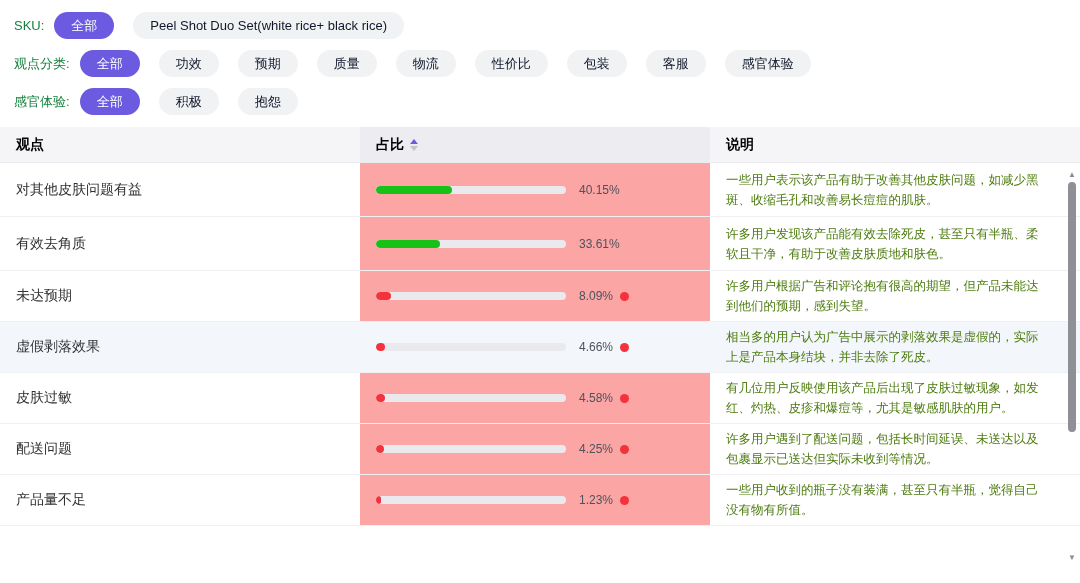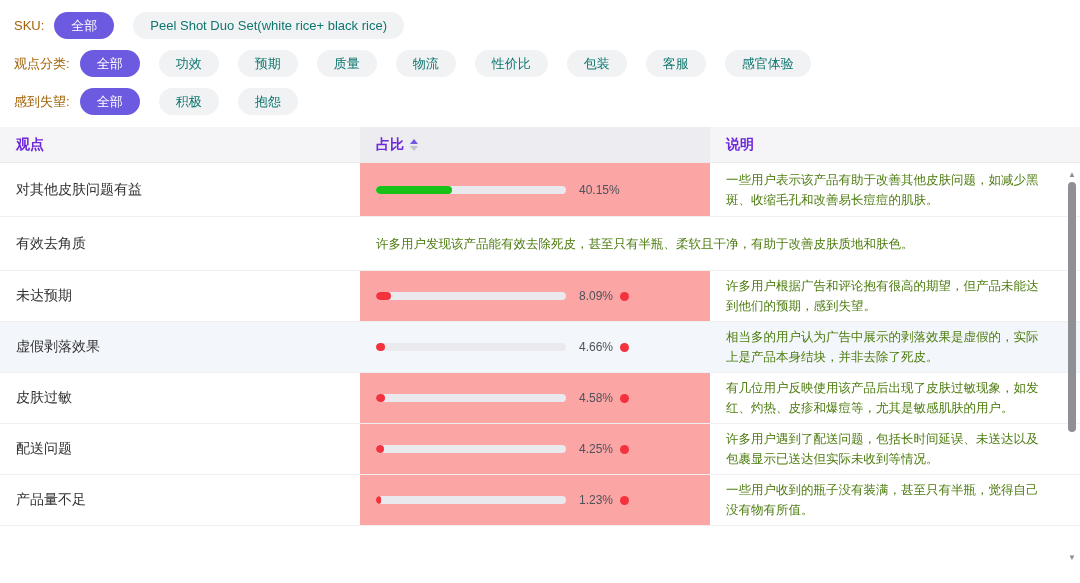--- a/index.html
+++ b/index.html
@@ -2,30 +2,30 @@
 <html style="--accent: #6c5be0;"><head>
 <meta charset="utf-8">
 <style>
   * { margin:0; padding:0; box-sizing:border-box; }
   html,body { width:1080px; height:583px; overflow:hidden; background:#fff;
               font-family:"Liberation Sans","DejaVu Sans",sans-serif; color:#303133; }
 
   
   .filters { padding:12px 14px 0 14px; }
   .frow { display:flex; align-items:center; margin-bottom:11px; }
-  .flabel { font-size:13px; color:#a16207; margin-right:10px; white-space:nowrap; }
+  .flabel { font-size:13px; color:#15803d; margin-right:10px; white-space:nowrap; }
   .chips { display:flex; align-items:flex-end; gap:19px; }
   .chip { height:27px; line-height:27px; padding:0 17px; border-radius:15px;
-          background:#f1f2f4; color:#0f766e; font-size:13px; white-space:nowrap; cursor:pointer; }
+          background:#f1f2f4; color:#0f172a; font-size:13px; white-space:nowrap; cursor:pointer; }
   .chip.selected { background:var(--accent,#6c5be0); color:#fff; }
 
   
   .table { position:relative; margin-top:12px; width:1080px; }
   .thead { display:flex; height:36px; background:#f5f5f7; border-bottom:1px solid #ebebef; }
-  .th { display:flex; align-items:center; padding:0 16px; font-size:14px; font-weight:700; color:#6d28d9; }
+  .th { display:flex; align-items:center; padding:0 16px; font-size:14px; font-weight:700; color:#000000; }
   .th-opinion { width:360px; }
   .th-share   { width:350px; background:#ececf1; }
   .th-desc    { flex:1; }
 
   .sorter { display:inline-flex; flex-direction:column; margin-left:6px; gap:2px; cursor:pointer; }
   .caret { width:0; height:0; border-left:4px solid transparent; border-right:4px solid transparent; }
   .caret.up   { border-bottom:5px solid var(--accent,#6c5be0); }
   .caret.down { border-top:5px solid #c0c3cc; }
 
   .tbody { width:1080px; }
@@ -73,21 +73,21 @@
           <div class="chip">预期</div>
           <div class="chip">质量</div>
           <div class="chip">物流</div>
           <div class="chip">性价比</div>
           <div class="chip">包装</div>
           <div class="chip">客服</div>
           <div class="chip">感官体验</div>
         </div>
     </div>
     <div class="frow">
-      <span class="flabel">感到失望:</span>
+      <span class="flabel">感官体验:</span>
       <div class="chips">
           <div class="chip selected">全部</div>
           <div class="chip">积极</div>
           <div class="chip">抱怨</div>
         </div>
     </div>
   </div>
 
   <div class="table">
     <div class="thead">
@@ -116,20 +116,27 @@
     </div>
     <div class="td td-desc">
       <span>一些用户表示该产品有助于改善其他皮肤问题，如减少黑斑、收缩毛孔和改善易长痘痘的肌肤。</span>
     </div>
   </div>
 
   <div class="trow tall">
     <div class="td td-opinion">
       <span>有效去角质</span>
     </div>
+    <div class="td td-share">
+      <div class="track">
+        <div class="fill" style="width: 33.61%; background: rgb(23, 193, 23);"></div>
+      </div>
+      <span class="pct">33.61%</span>
+
+    </div>
     <div class="td td-desc">
       <span>许多用户发现该产品能有效去除死皮，甚至只有半瓶、柔软且干净，有助于改善皮肤质地和肤色。</span>
     </div>
   </div>
 
   <div class="trow">
     <div class="td td-opinion">
       <span>未达预期</span>
     </div>
     <div class="td td-share">

